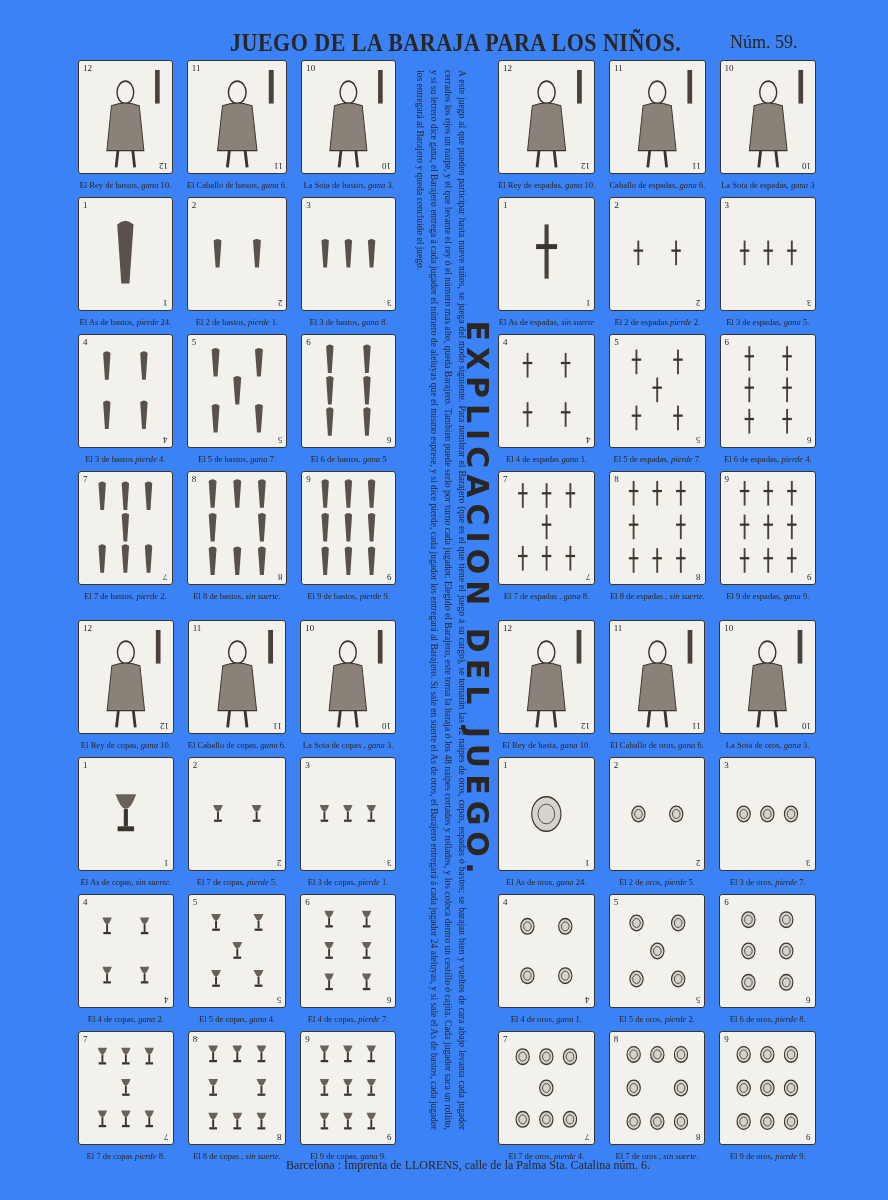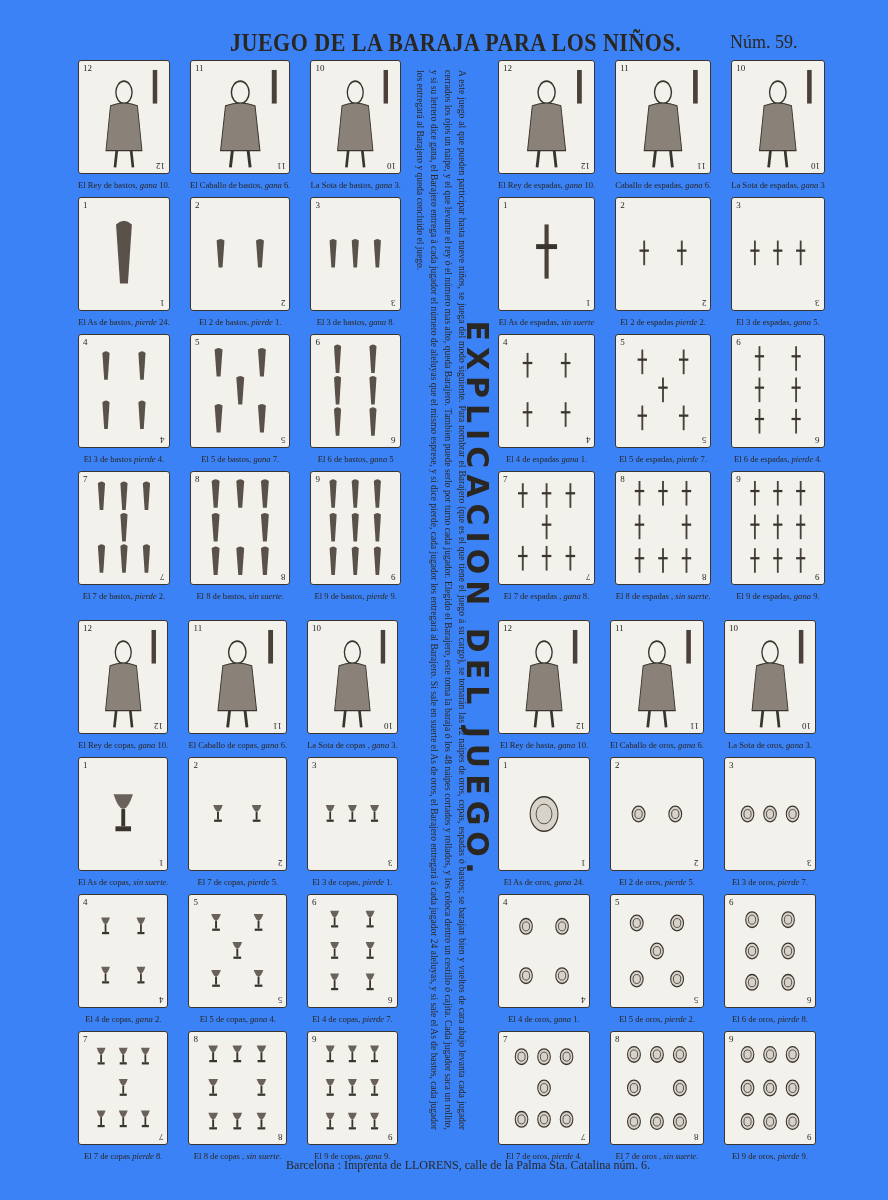--- a/index.html
+++ b/index.html
@@ -1,20 +1,20 @@
 <!DOCTYPE html>
 <html><head>
 <meta charset="utf-8">
 <style>
   html,body{margin:0;padding:0;}
   body{width:888px;height:1200px;background:#e6e4df;font-family:"Liberation Serif",serif;color:#2a2622;position:relative;overflow:hidden;}
   .sheet{position:absolute;left:0;top:0;width:888px;height:1200px;background:#3b82f6;}
   .title{position:absolute;top:30px;left:230px;font-size:22px;font-weight:bold;letter-spacing:0.5px;transform:scaleY(1.1);}
   .num{position:absolute;top:32px;left:730px;font-size:18px;font-weight:normal;}
-  .grid{position:absolute;display:grid;grid-template-columns:repeat(3,1fr);column-gap:20px;}
+  .grid{position:absolute;display:grid;grid-template-columns:repeat(3,1fr);column-gap:14px;}
   .g-tl{left:78px;top:60px;width:318px;}
   .g-tr{left:498px;top:60px;width:318px;}
   .g-bl{left:78px;top:620px;width:318px;}
   .g-br{left:498px;top:620px;width:318px;}
   .cell{display:flex;flex-direction:column;align-items:center;}
   .card{width:100%;height:114px;border:1.5px solid #3a342e;border-radius:3px;background:#f3f1ec;position:relative;box-sizing:border-box;overflow:hidden;}
   .card .idx{position:absolute;top:2px;left:4px;font-size:9px;}
   .card .idx2{position:absolute;bottom:2px;right:4px;font-size:9px;transform:rotate(180deg);}
   .card svg{position:absolute;left:0;top:0;width:100%;height:100%;}
   .cap{font-size:8.6px;white-space:nowrap;height:23px;line-height:23px;text-align:center;}

